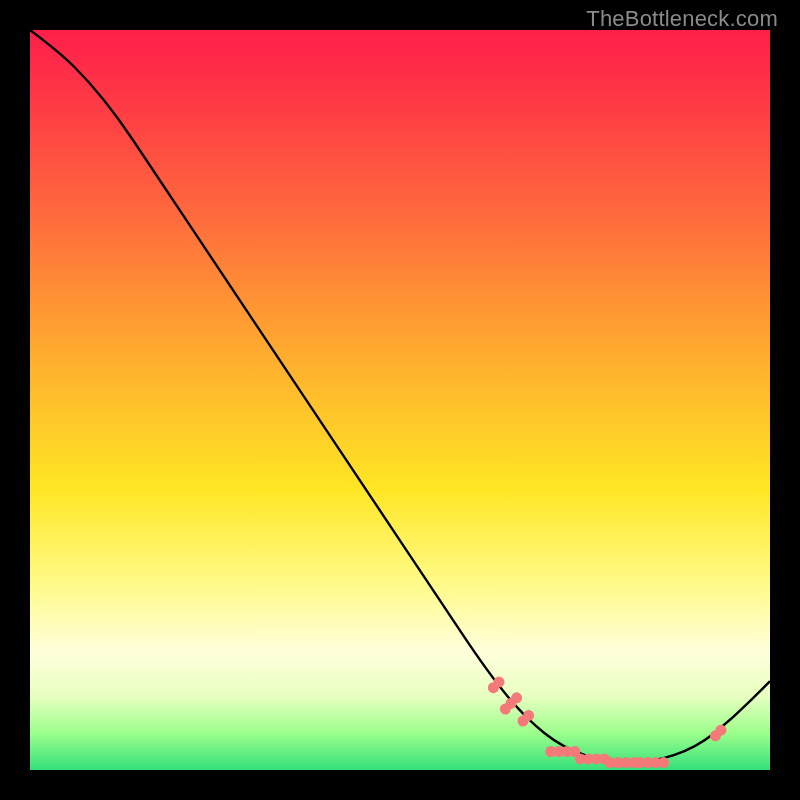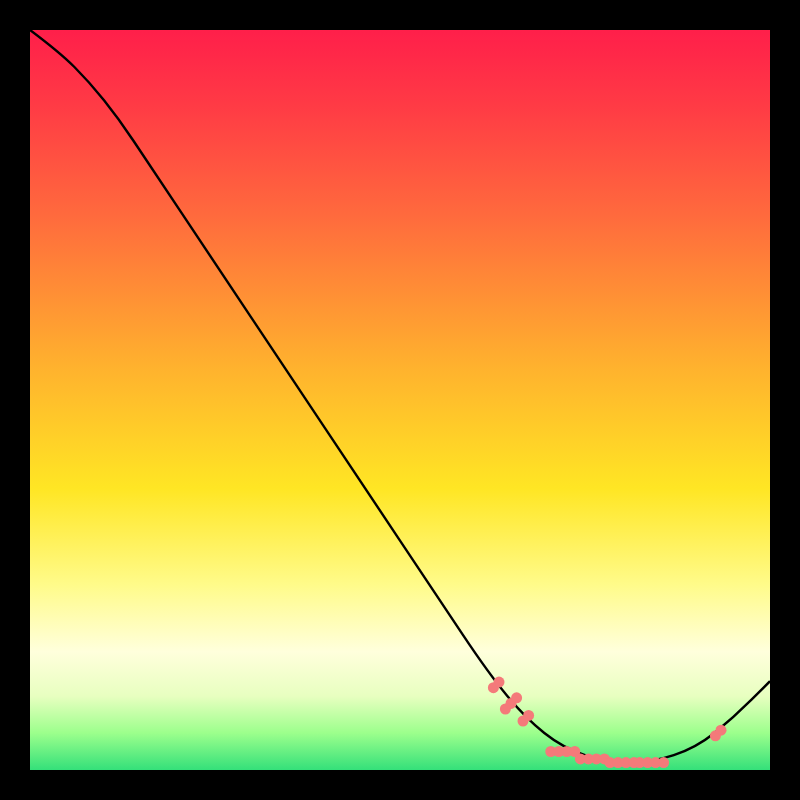--- a/index.html
+++ b/index.html
@@ -84,13 +84,14 @@
         <circle cx="596.0" cy="732.6" r="5.5" fill="#f47a7a"></circle>
         <circle cx="604.0" cy="732.6" r="5.5" fill="#f47a7a"></circle>
         <circle cx="609.6" cy="732.6" r="5.5" fill="#f47a7a"></circle>
         <circle cx="617.6" cy="732.6" r="5.5" fill="#f47a7a"></circle>
         <circle cx="625.6" cy="732.6" r="5.5" fill="#f47a7a"></circle>
         <circle cx="633.6" cy="732.6" r="5.5" fill="#f47a7a"></circle>
         <circle cx="685.4" cy="705.8" r="5.5" fill="#f47a7a"></circle>
         <circle cx="691.0" cy="700.2" r="5.5" fill="#f47a7a"></circle>
       </g>
   </svg>
+  <div class="attribution">TheBottleneck.com</div>
 </div>
 
 </body></html>

